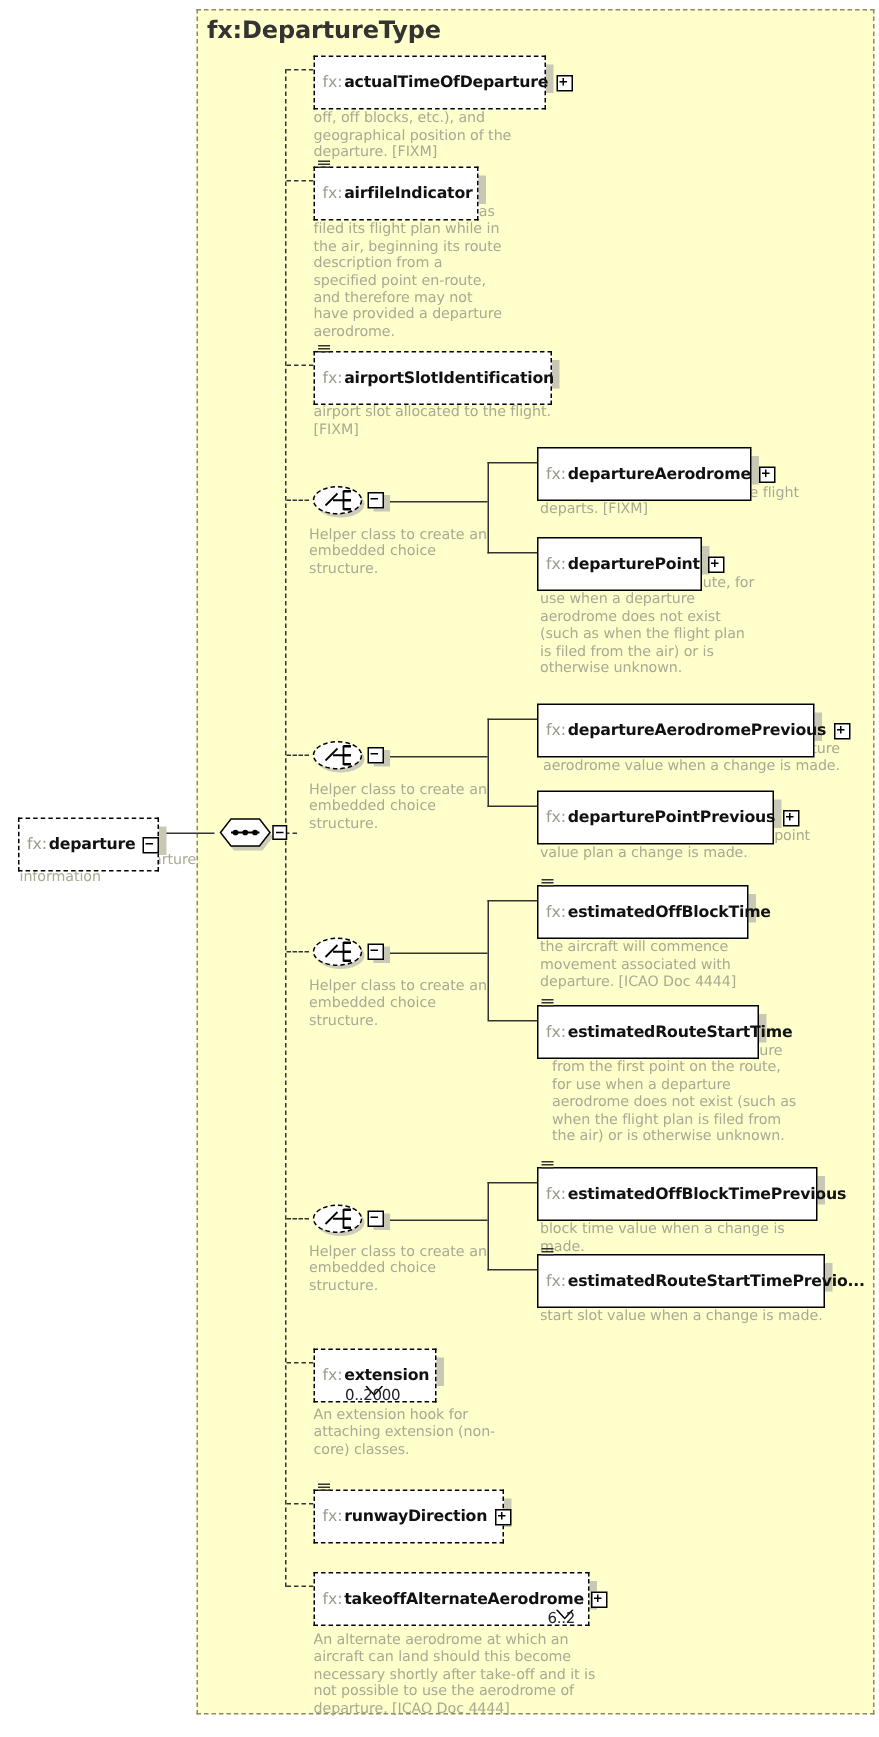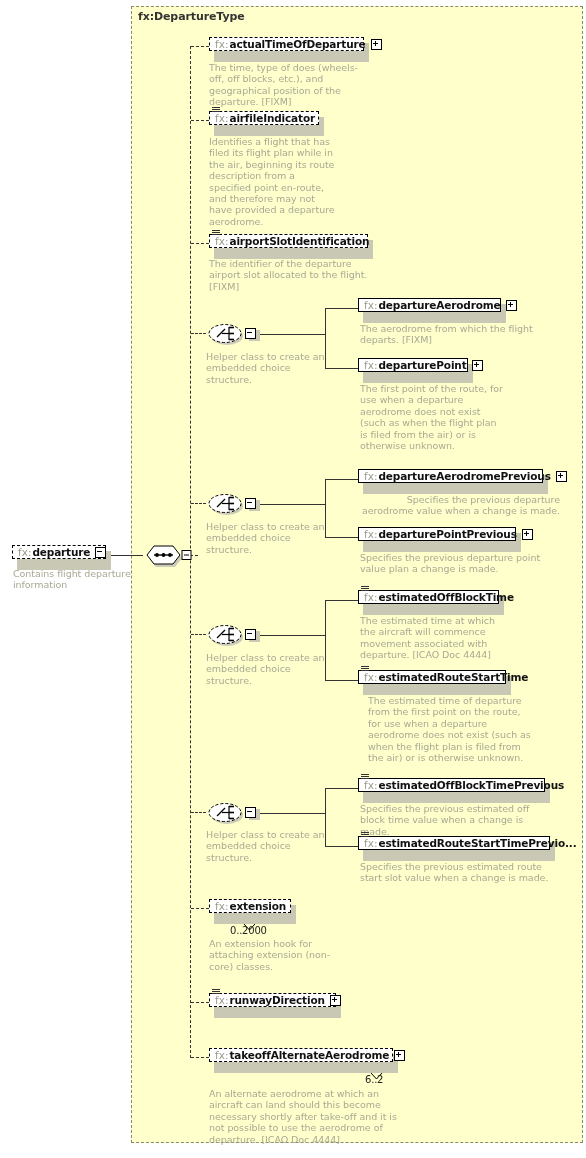--- a/index.html
+++ b/index.html
@@ -13,40 +13,40 @@
   
   .type-box{
     position:absolute;
     left:131px;top:6px;width:452px;height:1137px;
     background:#ffffcc;
     border:1px dashed #8a8a6a;
     box-sizing:border-box;
   }
   .type-title{
     position:absolute;left:138px;top:10px;
-    font-size:11px;font-weight:bold;color:#333333;
+    font-size:16px;font-weight:bold;color:#333333;
     letter-spacing:-0.1px;white-space:nowrap;
   }
 
   
   .spine{
     position:absolute;left:190px;width:0;
     border-left:1px dashed #333333;
   }
   .stub{
     position:absolute;height:0;border-top:1px dashed #333333;
   }
   .solid-v{position:absolute;width:0;border-left:1px solid #333333;}
   .solid-h{position:absolute;height:0;border-top:1px solid #333333;}
 
   
   .node{
     position:absolute;box-sizing:border-box;
     background:#ffffff;
-    height:14px;
+    height:36px;
     display:flex;align-items:center;
     padding:0 4px 0 5px;
     white-space:nowrap;
     z-index:4;
   }
   .node-shadow{
     position:absolute;background:#c8c8b4;z-index:2;
   }
   .node.optional{border:1px dashed #000000;}
   .node.required{border:1px solid #000000;}

